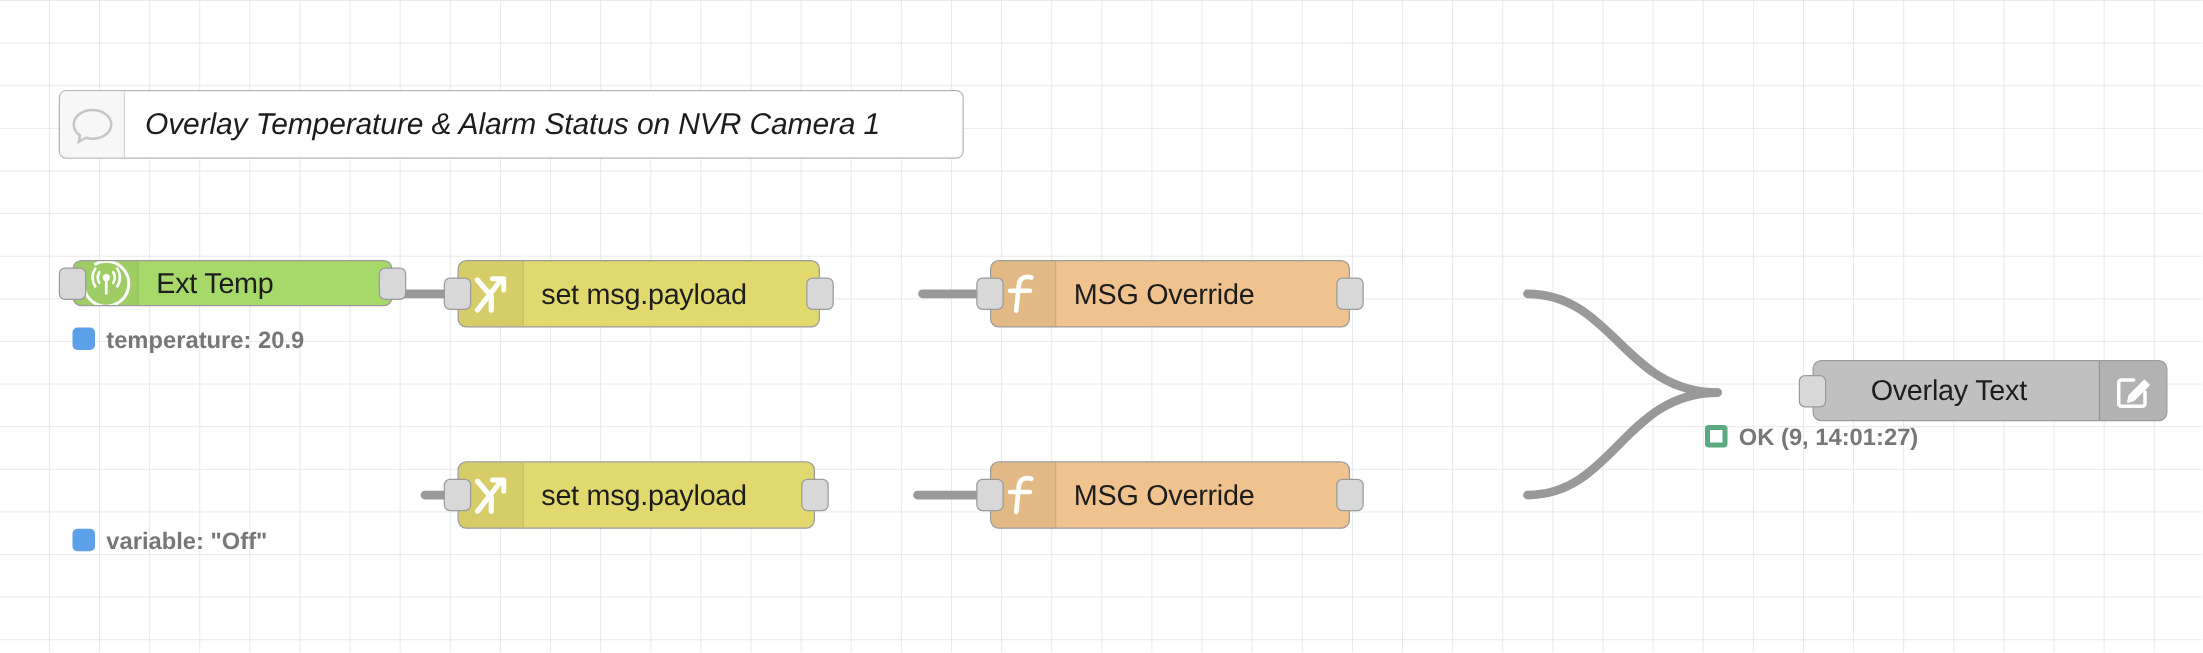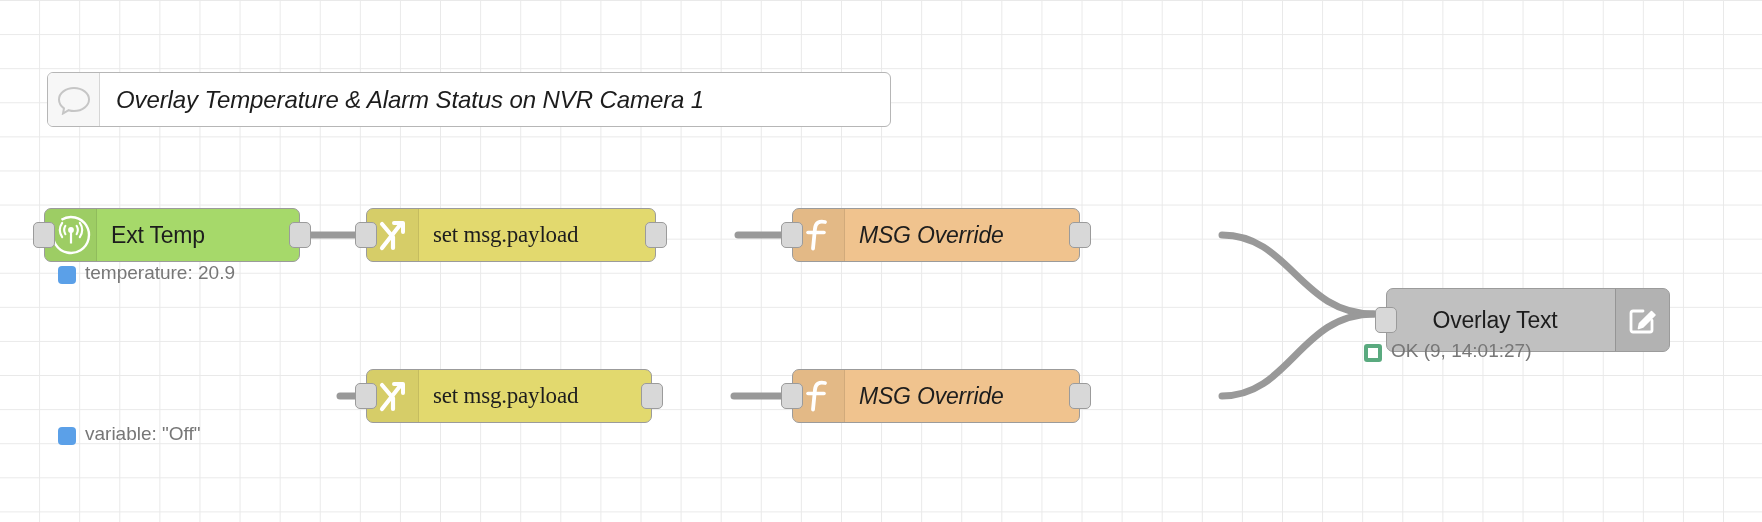--- a/index.html
+++ b/index.html
@@ -36,21 +36,21 @@
     fill: none;
     stroke: #999999;
     stroke-width: 7;
     stroke-linecap: round;
   }
 
   
   #comment-node {
     position: absolute;
     left: 47px; top: 72px;
-    width: 844px; height: 55px;
+    width: 724px; height: 55px;
     background: #ffffff;
     border: 1.5px solid #b6b6b6;
     border-radius: 6px;
     display: flex;
     align-items: stretch;
     overflow: hidden;
   }
   #comment-icon-box {
     width: 52px;
     flex: 0 0 52px;
@@ -104,25 +104,25 @@
     flex: 1 1 auto;
     display: flex;
     align-items: center;
     padding-left: 14px;
     padding-right: 12px;
     font-size: 23px;
     color: #1d1d1d;
     white-space: nowrap;
     letter-spacing: -0.2px;
   }
-  .node-label.italic { font-style: italic; }
+  .node-label.italic { }
 
   
   .n-green  { background: #a6d96a; }
-  .n-yellow { background: #e2d96e; font-family: Liberation Serif, serif; }
+  .n-yellow { background: #e2d96e; }
   .n-orange { background: #f0c38e; }
   .n-grey   { background: #c0c0c0; }
 
   
   .port {
     position: absolute;
     width: 22px;
     height: 26px;
     background: #d8d8d8;
     border: 1.5px solid #9b9b9b;
@@ -130,25 +130,26 @@
     top: 50%;
     transform: translateY(-50%);
   }
   .port.in  { left: -12px; }
   .port.out { right: -12px; }
 
   
   .node-status {
     position: absolute;
     display: flex;
-    align-items: flex-end;
+    align-items: flex-start;
     gap: 9px;
     font-size: 19px;
     color: #777777;
     white-space: nowrap;
+    font-weight: bold;
   }
   .status-dot {
     width: 18px; height: 18px;
     border-radius: 4px;
     flex: 0 0 auto;
   }
   .status-dot.blue { background: #5ba0e8; }
   .status-dot.green-ring {
     background: transparent;
     border: 4px solid #5aaa7f;
@@ -191,21 +192,21 @@
 
   <div id="comment-node">
     <div id="comment-icon-box">
       <svg width="34" height="30" viewBox="0 0 34 30">
         <path d="M17 3 C8.7 3 2 8.2 2 14.5 C2 18 3.9 21.2 7 23.3 L6 28.5 L11.7 25.2 C13.4 25.7 15.2 26 17 26 C25.3 26 32 20.8 32 14.5 C32 8.2 25.3 3 17 3 Z" fill="none" stroke="#c6c6c6" stroke-width="2"></path>
       </svg>
     </div>
     <div id="comment-label">Overlay Temperature &amp; Alarm Status on NVR Camera 1</div>
   </div>
 
-  <div class="node n-green" style="left:44px; top:208px; width:256px; height:54px;">
+  <div class="node n-green" style="left:58px; top:208px; width:256px; height:37px;">
     <div class="port in"></div>
     <div class="node-inner">
       <div class="node-icon">
         <svg width="46" height="46" viewBox="0 0 46 46">
           <circle cx="23" cy="23" r="18" fill="none" stroke="#ffffff" stroke-width="2.4" stroke-dasharray="96 24" transform="rotate(-122 23 23)"></circle>
           <circle cx="23" cy="18" r="2.9" fill="#ffffff"></circle>
           <rect x="21.9" y="19.5" width="2.2" height="12" fill="#ffffff"></rect>
           <path d="M17.4 13.8 a8.2 8.2 0 0 0 0 8.4" fill="none" stroke="#ffffff" stroke-width="2.1" stroke-linecap="round"></path>
           <path d="M28.6 13.8 a8.2 8.2 0 0 1 0 8.4" fill="none" stroke="#ffffff" stroke-width="2.1" stroke-linecap="round"></path>
           <path d="M14.2 10.9 a12.6 12.6 0 0 0 0 14.2" fill="none" stroke="#ffffff" stroke-width="2.1" stroke-linecap="round"></path>
@@ -277,21 +278,21 @@
         <svg width="38" height="40" viewBox="0 0 38 40">
           <path d="M25 7 C19 5.5 15.5 8 15 13.5 L13 33.5" fill="none" stroke="#ffffff" stroke-width="3.8" stroke-linecap="round"></path>
           <path d="M8 17.5 L24 17.5" fill="none" stroke="#ffffff" stroke-width="3.6" stroke-linecap="round"></path>
         </svg>
       </div>
       <div class="node-label italic">MSG Override</div>
     </div>
     <div class="port out"></div>
   </div>
 
-  <div class="node n-grey" style="left:1386px; top:288px; width:284px; height:64px;">
+  <div class="node n-grey" style="left:1450px; top:288px; width:284px; height:49px;">
     <div class="port in"></div>
     <div class="node-inner">
       <div class="node-label" style="justify-content:center; padding-left:0;">Overlay Text</div>
       <div class="node-button">
         <svg width="34" height="34" viewBox="0 0 34 34">
           <path d="M26 17.5 L26 27 C26 28.1 25.1 29 24 29 L7 29 C5.9 29 5 28.1 5 27 L5 10 C5 8.9 5.9 8 7 8 L17 8" fill="none" stroke="#ffffff" stroke-width="2.8" stroke-linecap="round" stroke-linejoin="round"></path>
           <path d="M13.5 20.5 L25.5 8.5 L29 12 L17 24 L12.5 25.5 Z" fill="#ffffff" stroke="#ffffff" stroke-width="1.6" stroke-linejoin="round"></path>
         </svg>
       </div>
     </div>

